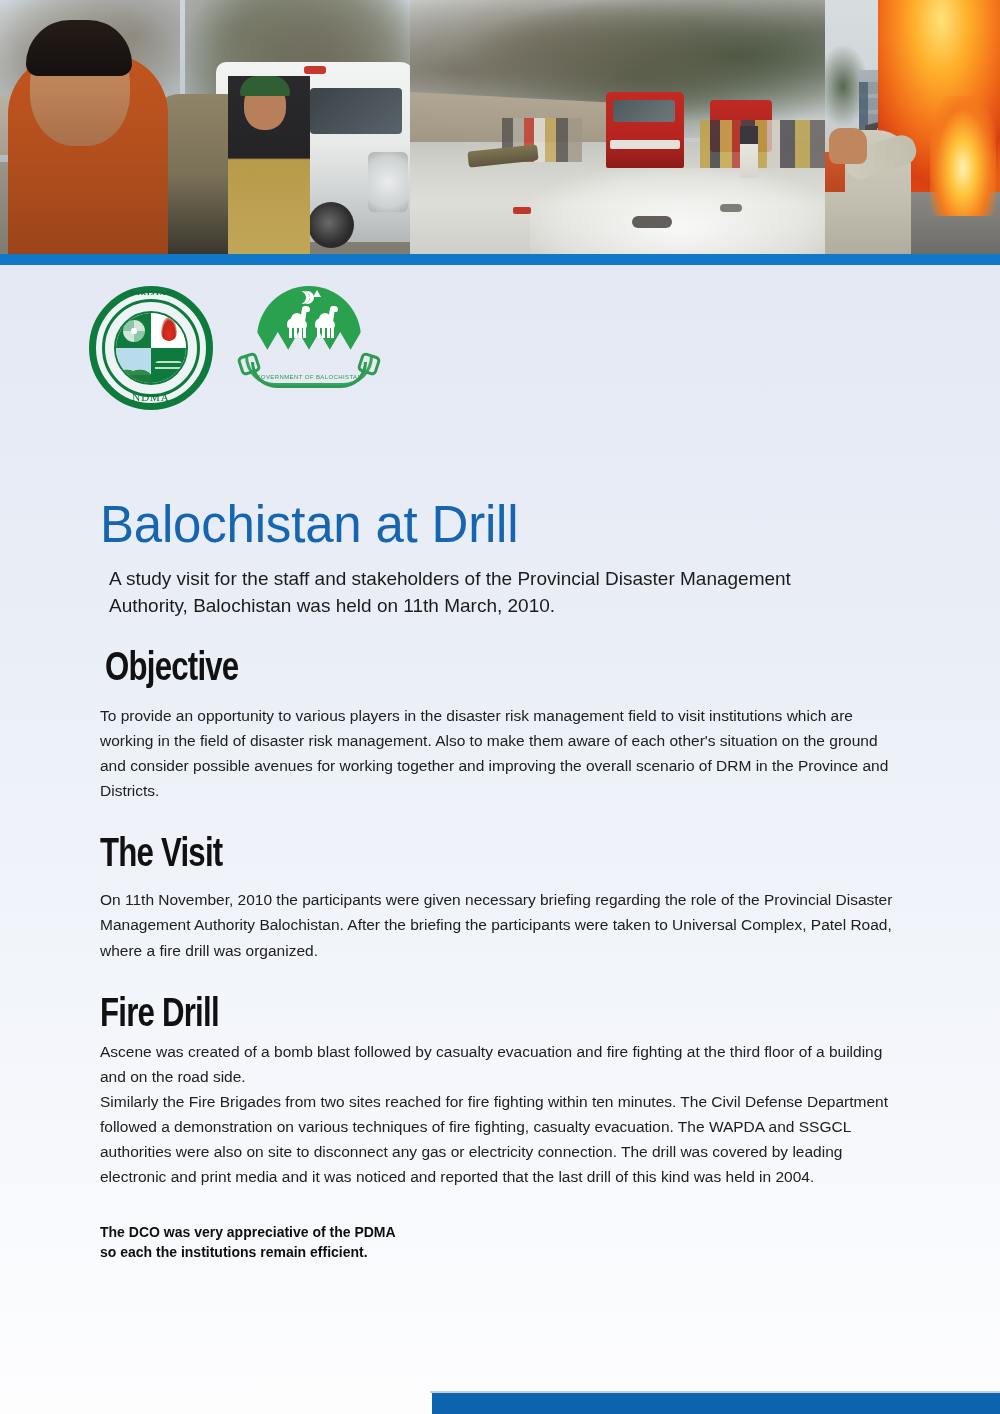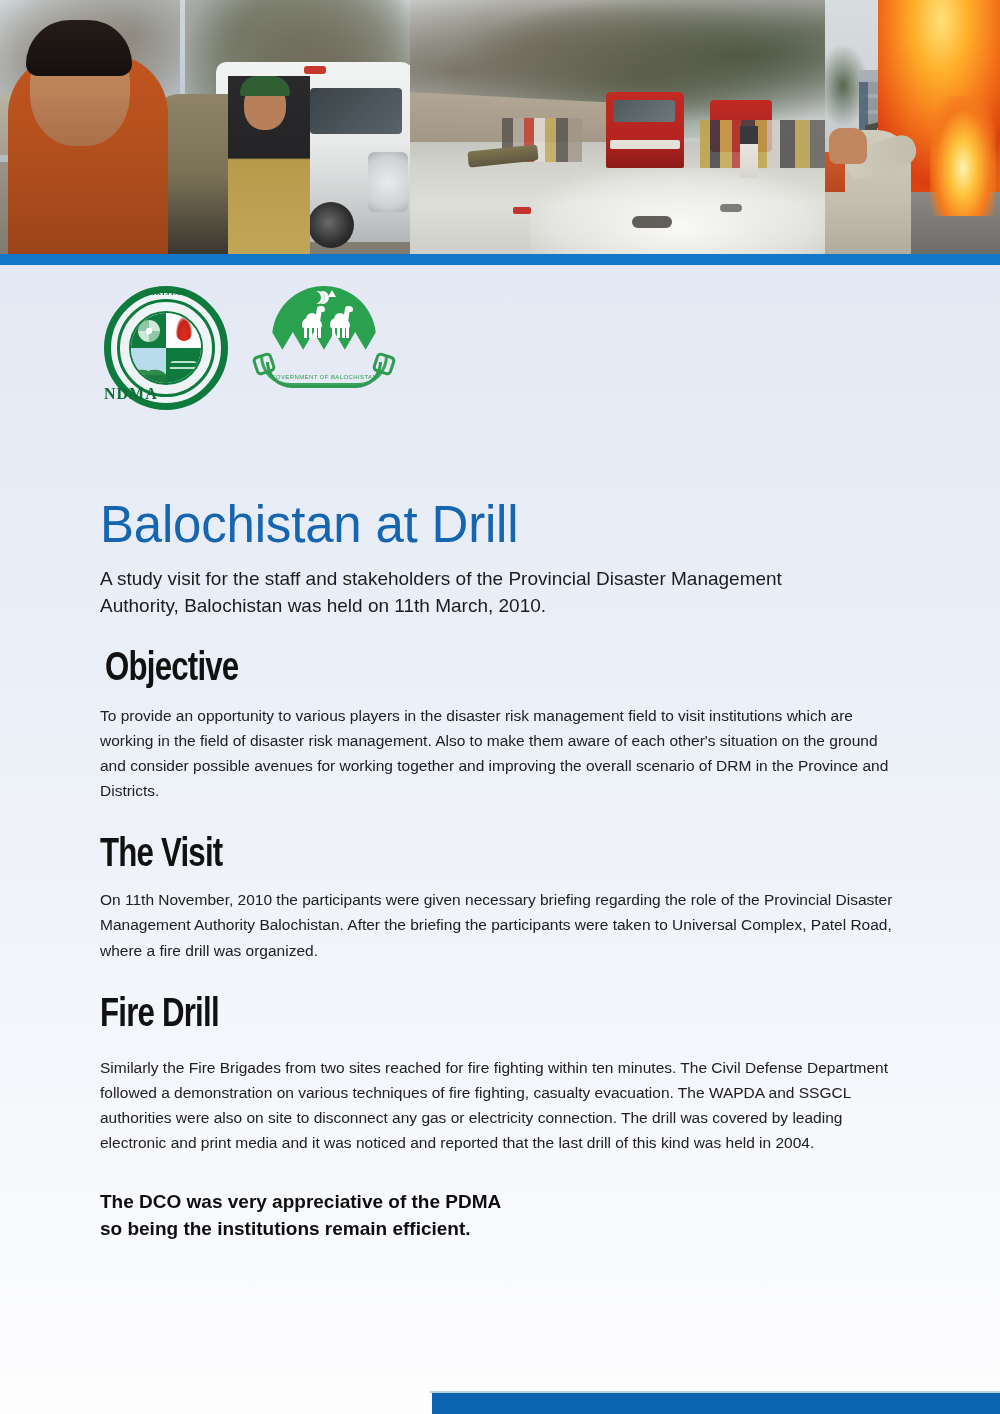--- a/index.html
+++ b/index.html
@@ -261,21 +261,21 @@
   .sep-bar {
     position: absolute;
     top: 254px; left: 0;
     width: 1000px; height: 11px;
     background: #1277c8;
   }
 
   
   .logos {
     position: absolute;
-    top: 286px; left: 104px;
+    top: 286px; left: 89px;
     display: flex;
     align-items: flex-start;
     gap: 26px;
   }
   .logo-ndma { position: relative; width: 124px; height: 124px; }
   .ndma-outer {
     position: absolute; inset: 0;
     border-radius: 50%;
     border: 7px solid #0e7a3c;
     background: #eef3f6;
@@ -332,22 +332,22 @@
   }
   .ndma-top-text {
     position: absolute; top: 3px; left: 0; width: 100%;
     text-align: center;
     font-size: 7px; font-weight: bold; letter-spacing: .8px;
     color: #0e6c36;
     font-family: "Liberation Serif", serif;
   }
   .ndma-label {
     position: absolute; bottom: 7px; left: 0; width: 100%;
-    text-align: left;
-    font-size: 16px; font-weight: bold; letter-spacing: 1px;
+    text-align: center;
+    font-size: 11px; font-weight: normal; letter-spacing: 1px;
     color: #0e6c36;
     font-family: "Liberation Serif", serif;
   }
 
   .logo-bal { position: relative; width: 140px; height: 110px; }
   .bal-shield {
     position: absolute; left: 18px; top: 0; width: 104px; height: 74px;
     background: #2aa14f;
     border-radius: 52px 52px 4px 4px;
     clip-path: polygon(0 0, 100% 0, 100% 62%, 90% 86%, 80% 62%, 70% 86%, 60% 62%, 50% 86%, 40% 62%, 30% 86%, 20% 62%, 10% 86%, 0 62%);
@@ -434,21 +434,21 @@
     font-size: 51px;
     line-height: 1.22;
     font-weight: normal;
     margin: 0 0 4px 0;
     letter-spacing: -0.2px;
   }
   .doc-subtitle {
     color: #1c1c1c;
     font-size: 19px;
     line-height: 1.38;
-    margin: 10px 0 0 0;
+    margin: 10px 0 0 9px;
     max-width: 700px;
   }
   .section-heading {
     font-family: "Liberation Sans Narrow", "Liberation Sans", sans-serif;
     font-weight: bold;
     font-size: 40px;
     line-height: 1.05;
     color: #111111;
     letter-spacing: -1px;
     transform: scaleX(0.78);
@@ -466,21 +466,21 @@
     line-height: 1.62;
     margin: 0;
     max-width: 795px;
   }
   .body-text + .body-text { margin-top: 0; }
   .para-gap { margin-top: 22px; }
 
   .closing {
     margin-top: 34px;
     color: #0e0e0e;
-    font-size: 19px;
+    font-size: 14px;
     font-weight: bold;
     line-height: 1.42;
   }
 
   
   .footer-bar {
     position: absolute;
     left: 432px;
     top: 1393px;
     width: 568px;
@@ -626,25 +626,26 @@
 
     <p class="doc-subtitle">A study visit for the staff and stakeholders of the Provincial Disaster Management Authority, Balochistan was held on 11th March, 2010.</p>
 
     <h2 class="section-heading heading-objective">Objective</h2>
     <p class="body-text">To provide an opportunity to various players in the disaster risk management field to visit institutions which are working in the field of disaster risk management. Also to make them aware of each other's situation on the ground and consider possible avenues for working together and improving the overall scenario of DRM in the Province and Districts.</p>
 
     <h2 class="section-heading heading-visit">The Visit</h2>
     <p class="body-text">On 11th November, 2010 the participants were given necessary briefing regarding the role of the Provincial Disaster Management Authority Balochistan. After the briefing the participants were taken to Universal Complex, Patel Road, where a fire drill was organized.</p>
 
     <h2 class="section-heading heading-fire">Fire Drill</h2>
+    <p class="body-text">Ascene was created of a bomb blast followed by casualty evacuation and fire fighting at the third floor of a building and on the road side.</p>
     <p class="body-text para-gap">Similarly the Fire Brigades from two sites reached for fire fighting within ten minutes. The Civil Defense Department followed a demonstration on various techniques of fire fighting, casualty evacuation. The WAPDA and SSGCL authorities were also on site to disconnect any gas or electricity connection. The drill was covered by leading electronic and print media and it was noticed and reported that the last drill of this kind was held in 2004.</p>
 
     <div class="closing">
       <span>The DCO was very appreciative of the PDMA</span><br>
-      <span>so being the institutions remain efficient.</span>
+      <span>so each the institutions remain efficient.</span>
     </div>
 
   </div>
 
   <div class="footer-bar-edge"></div>
   <div class="footer-bar"></div>
 
 </div>
 
 </body></html>

